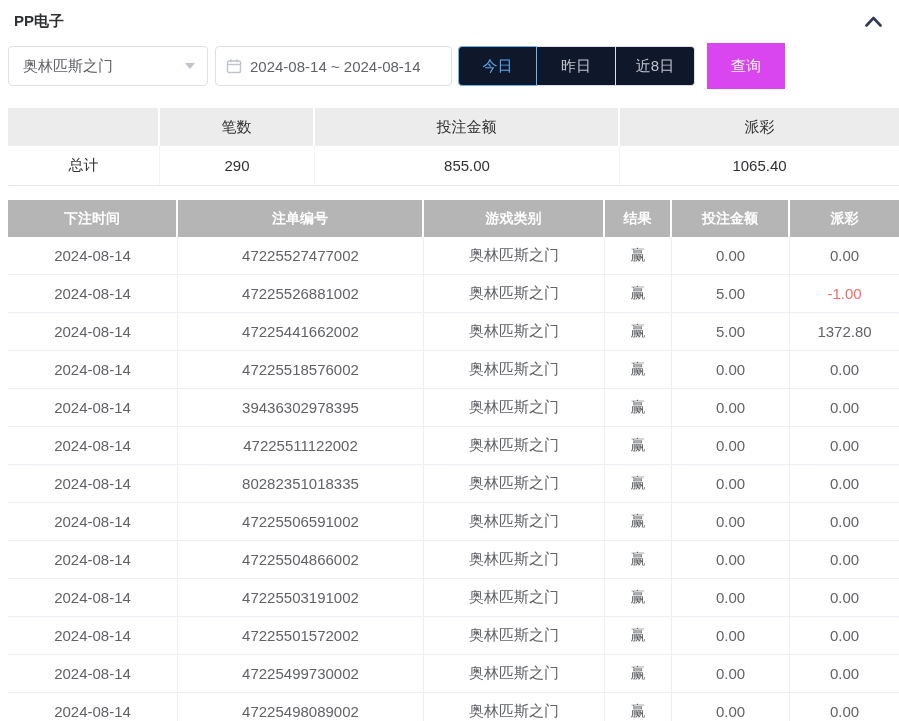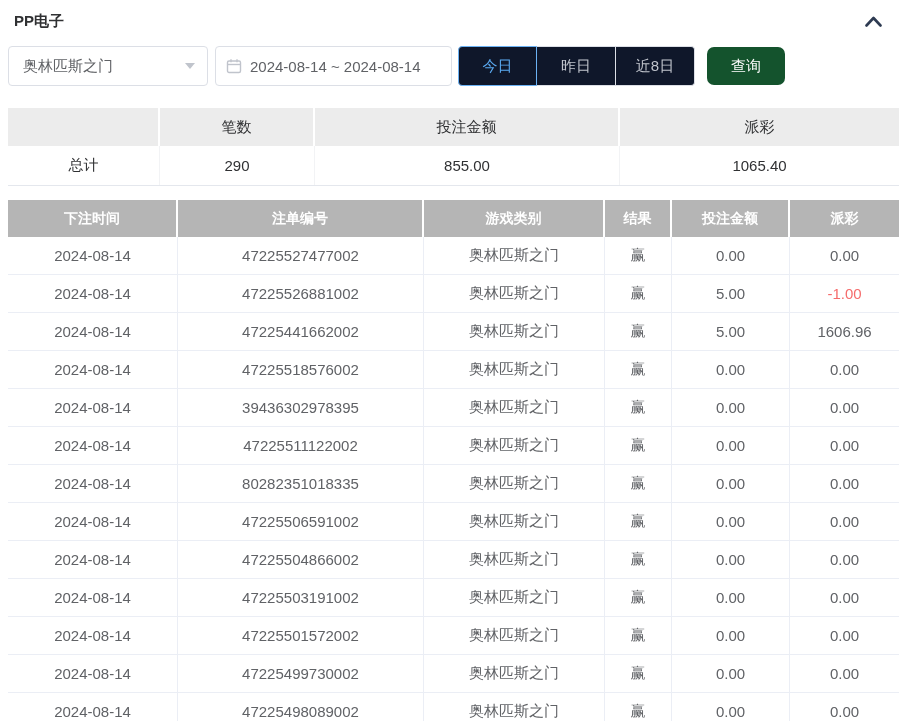--- a/index.html
+++ b/index.html
@@ -58,24 +58,24 @@
     cursor: pointer;
   }
   .btn-group .qbtn:first-child { border-left-width: 1px; border-radius: 4px 0 0 4px; }
   .btn-group .qbtn:last-child { border-radius: 0 4px 4px 0; }
   .btn-group .qbtn.active {
     border: 1px solid #6cb2f4;
     color: #5aa9f0;
   }
   .btn-group .qbtn.active + .qbtn { border-left-width: 0; }
   .query-btn {
-    width: 78px; height: 38px;
+    width: 78px; height: 46px;
     margin-left: 12px;
-    background: #14532d;
-    border: none; border-radius: 7px;
+    background: #d946ef;
+    border: none; border-radius: 0;
     color: #ffffff; font-size: 15px;
     display: flex; align-items: center; justify-content: center;
     cursor: pointer;
   }
 
   
   .summary-table { margin: 22px 0 0 8px; width: 891px; }
   .summary-head {
     display: grid;
     grid-template-columns: 152px 155px 305px 279px;
@@ -208,21 +208,21 @@
     <div class="cell">5.00</div>
     <div class="cell neg">-1.00</div>
   </div>
 
   <div class="row">
     <div class="cell">2024-08-14</div>
     <div class="cell">47225441662002</div>
     <div class="cell">奥林匹斯之门</div>
     <div class="cell">赢</div>
     <div class="cell">5.00</div>
-    <div class="cell">1606.96</div>
+    <div class="cell">1372.80</div>
   </div>
 
   <div class="row">
     <div class="cell">2024-08-14</div>
     <div class="cell">47225518576002</div>
     <div class="cell">奥林匹斯之门</div>
     <div class="cell">赢</div>
     <div class="cell">0.00</div>
     <div class="cell">0.00</div>
   </div>

